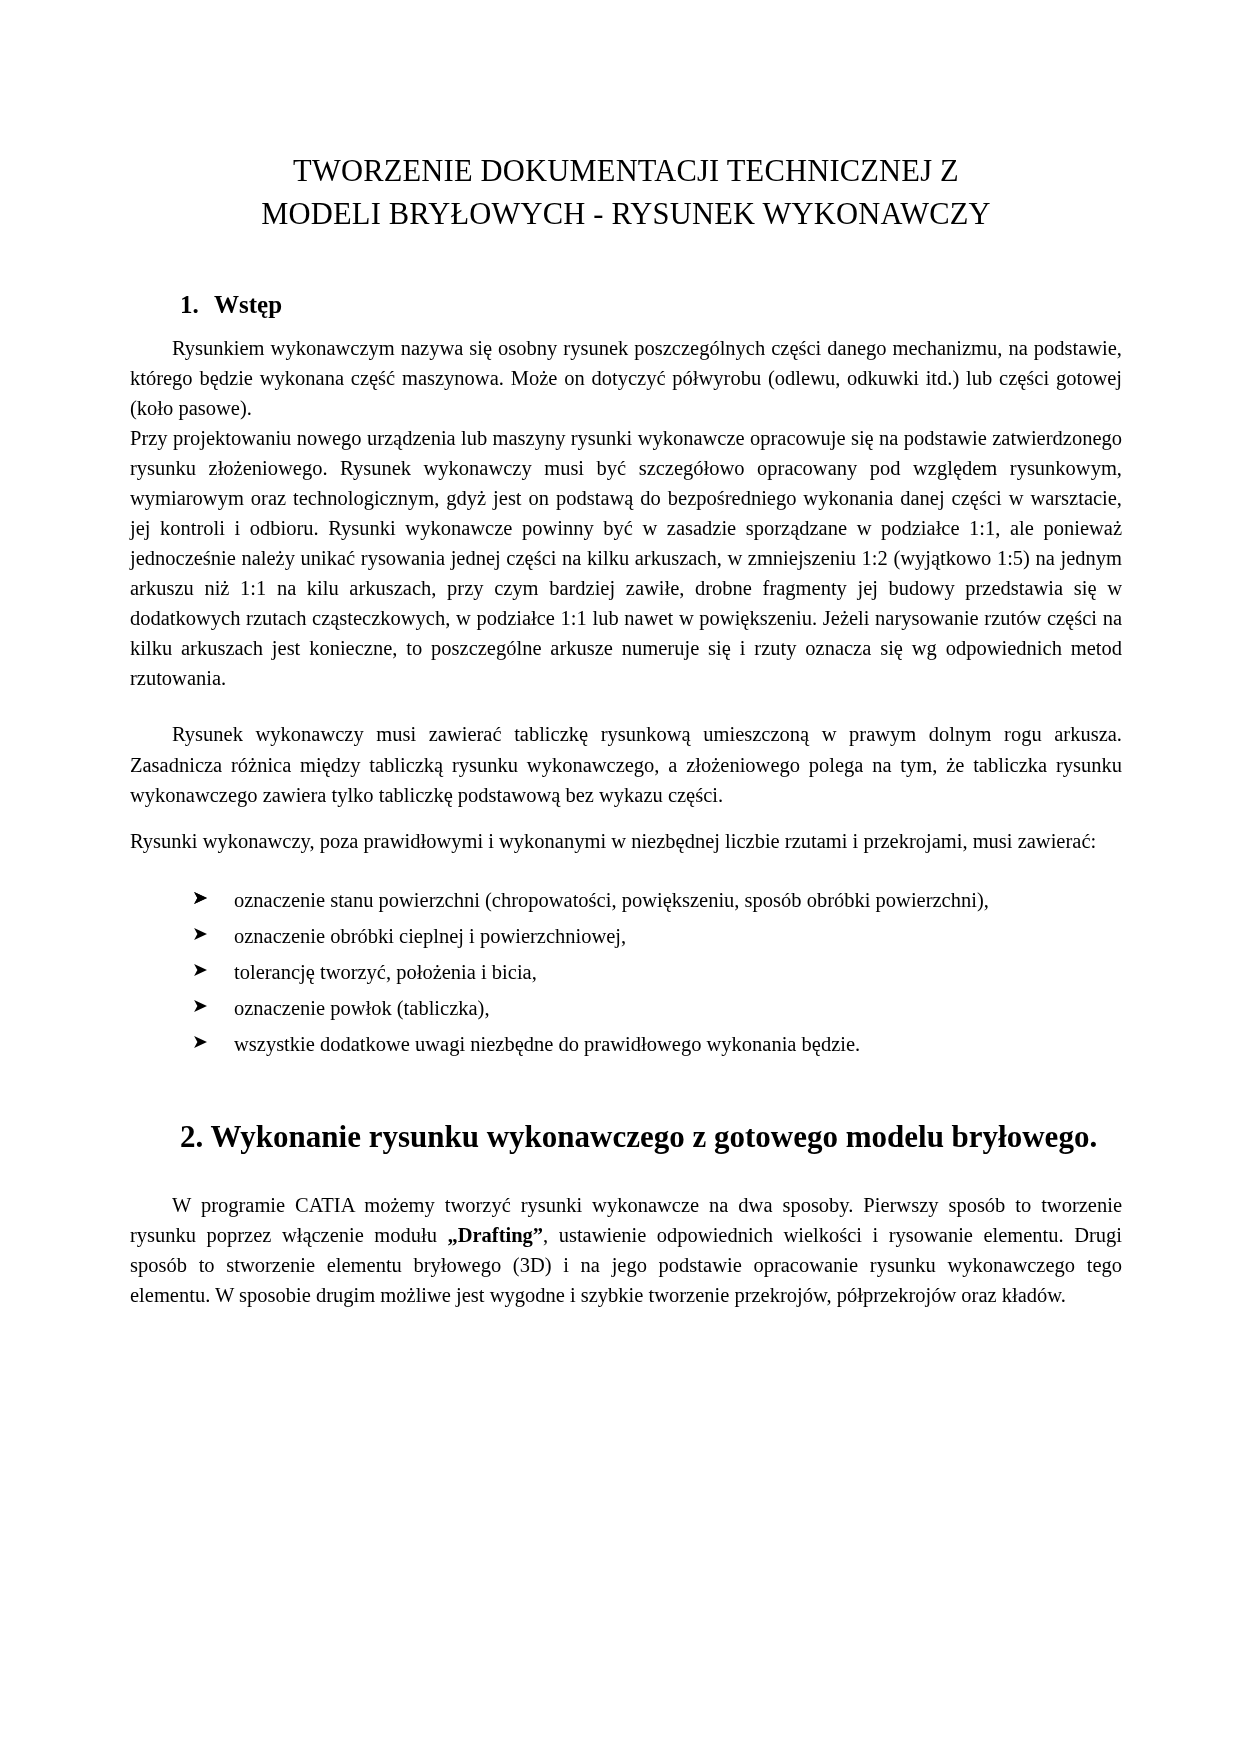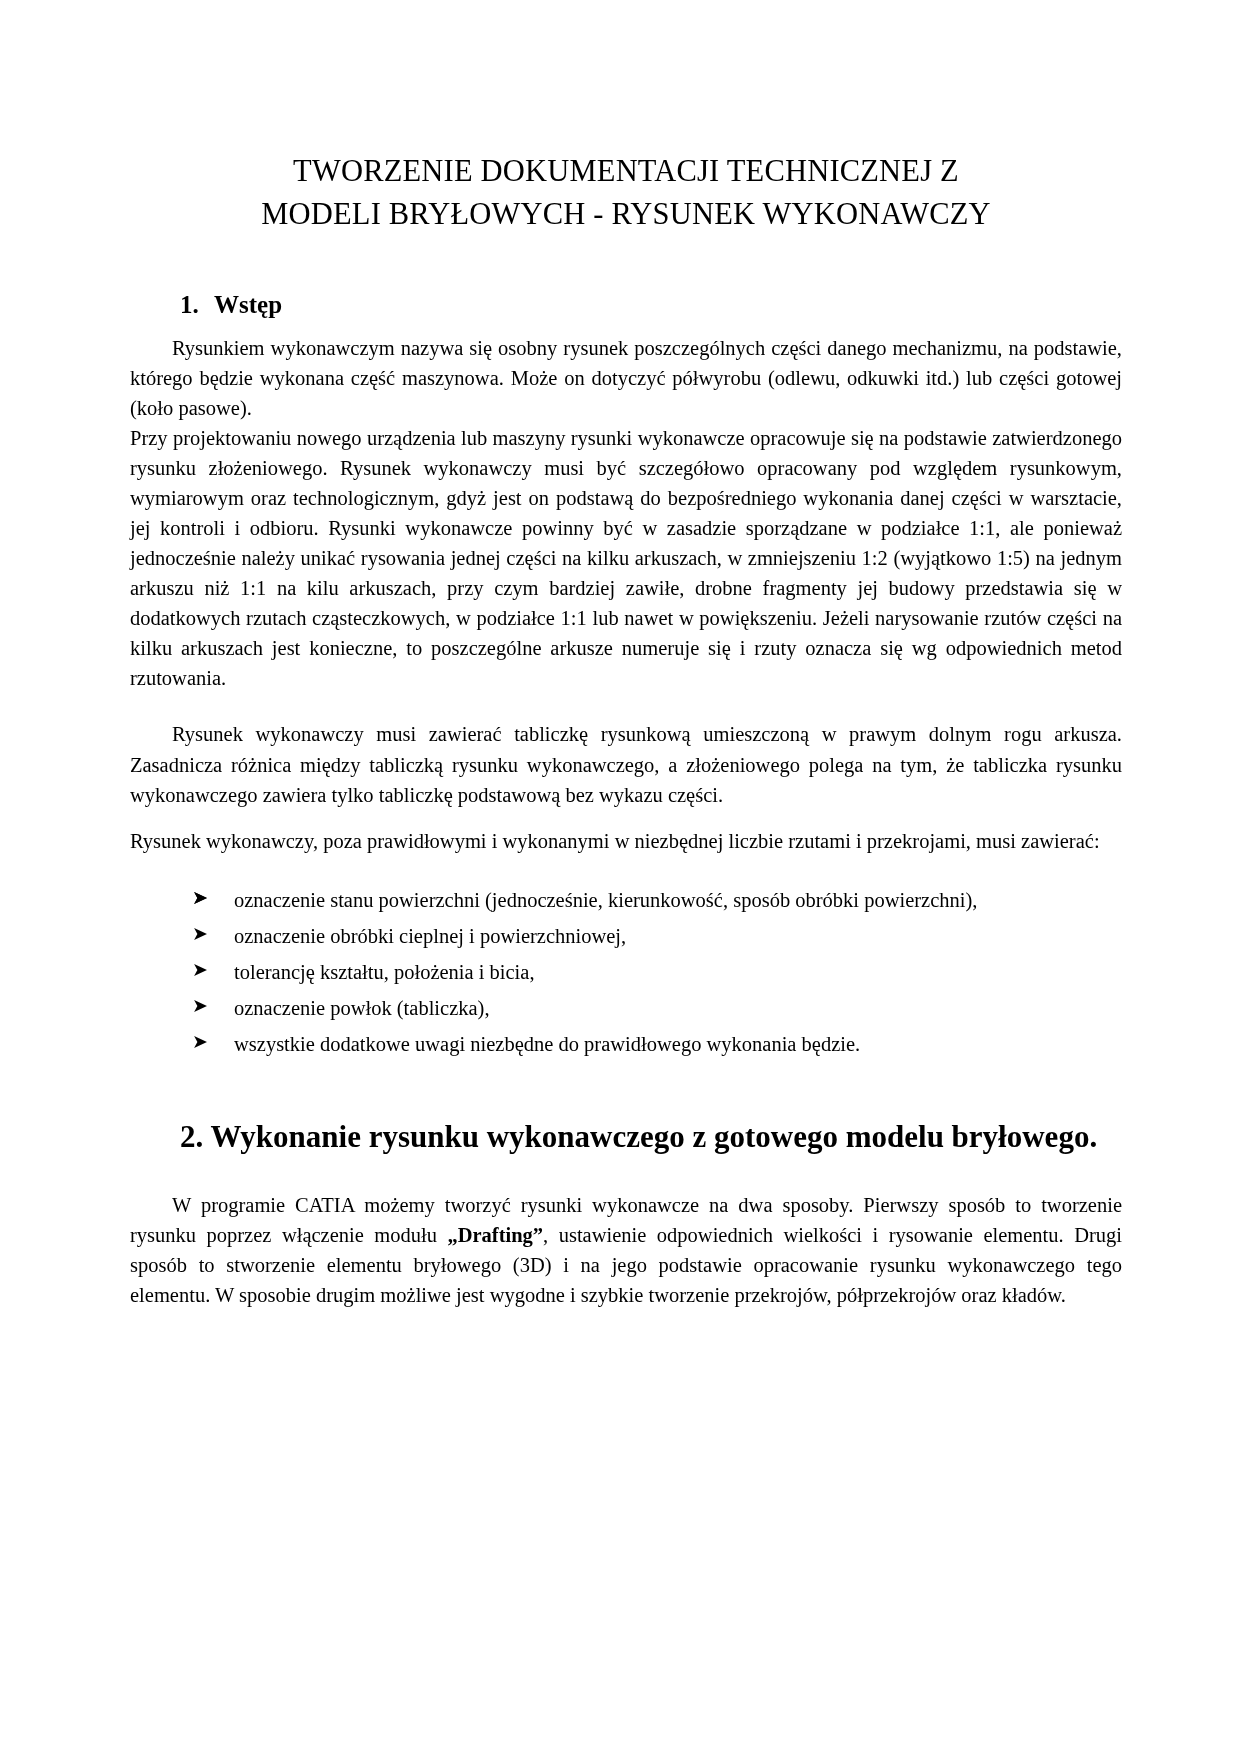--- a/index.html
+++ b/index.html
@@ -129,28 +129,28 @@
       <span class="num">1.</span><span>Wstęp</span>
     </h2>
   </div>
 
   <div class="body-block">
     <p class="para indent">Rysunkiem wykonawczym nazywa się osobny rysunek poszczególnych części danego mechanizmu, na podstawie, którego będzie wykonana część maszynowa. Może on dotyczyć półwyrobu (odlewu, odkuwki itd.) lub części gotowej (koło pasowe).</p>
     <p class="para noindent">Przy projektowaniu nowego urządzenia lub maszyny rysunki wykonawcze opracowuje się na podstawie zatwierdzonego rysunku złożeniowego. Rysunek wykonawczy musi być szczegółowo opracowany pod względem rysunkowym, wymiarowym oraz technologicznym, gdyż jest on podstawą do bezpośredniego wykonania danej części w warsztacie, jej kontroli i odbioru. Rysunki wykonawcze powinny być w zasadzie sporządzane w podziałce 1:1, ale ponieważ jednocześnie należy unikać rysowania jednej części na kilku arkuszach, w zmniejszeniu 1:2 (wyjątkowo 1:5) na jednym arkuszu niż 1:1 na kilu arkuszach, przy czym bardziej zawiłe, drobne fragmenty jej budowy przedstawia się w dodatkowych rzutach cząsteczkowych, w podziałce 1:1 lub nawet w powiększeniu. Jeżeli narysowanie rzutów części na kilku arkuszach jest konieczne, to poszczególne arkusze numeruje się i rzuty oznacza się wg odpowiednich metod rzutowania.</p>
     <div class="gap-md"></div>
     <p class="para indent">Rysunek wykonawczy musi zawierać tabliczkę rysunkową umieszczoną w prawym dolnym rogu arkusza. Zasadnicza różnica między tabliczką rysunku wykonawczego, a złożeniowego polega na tym, że tabliczka rysunku wykonawczego zawiera tylko tabliczkę podstawową bez wykazu części.</p>
     <div class="gap-sm"></div>
-    <p class="para noindent">Rysunek wykonawczy, poza prawidłowymi i wykonanymi w niezbędnej liczbie rzutami i przekrojami, musi zawierać:</p>
+    <p class="para noindent">Rysunki wykonawczy, poza prawidłowymi i wykonanymi w niezbędnej liczbie rzutami i przekrojami, musi zawierać:</p>
   </div>
 
   <ul class="arrow-list">
     <li><span class="marker">➤</span></li>
-    <li><span class="marker">➤</span><span>oznaczenie stanu powierzchni (jednocześnie, kierunkowość, sposób obróbki powierzchni),</span></li>
+    <li><span class="marker">➤</span><span>oznaczenie stanu powierzchni (chropowatości, powiększeniu, sposób obróbki powierzchni),</span></li>
     <li><span class="marker">➤</span><span>oznaczenie obróbki cieplnej i powierzchniowej,</span></li>
-    <li><span class="marker">➤</span><span>tolerancję kształtu, położenia i bicia,</span></li>
+    <li><span class="marker">➤</span><span>tolerancję tworzyć, położenia i bicia,</span></li>
     <li><span class="marker">➤</span><span>oznaczenie powłok (tabliczka),</span></li>
     <li><span class="marker">➤</span><span>wszystkie dodatkowe uwagi niezbędne do prawidłowego wykonania będzie.</span></li>
   </ul>
 
   <div class="h2-wrap">
     <h2 class="section-heading"><span>2.</span> <span>Wykonanie rysunku wykonawczego z gotowego modelu bryłowego.</span></h2>
   </div>
 
   <div class="final-block">
     <p class="para indent"><span>W programie CATIA możemy tworzyć rysunki wykonawcze na dwa sposoby. Pierwszy sposób to tworzenie rysunku poprzez włączenie modułu </span><b class="inline-bold">„Drafting”</b><span>, ustawienie odpowiednich wielkości i rysowanie elementu. Drugi sposób to stworzenie elementu bryłowego (3D) i na jego podstawie opracowanie rysunku wykonawczego tego elementu. W sposobie drugim możliwe jest wygodne i szybkie tworzenie przekrojów, półprzekrojów oraz kładów.</span></p>

